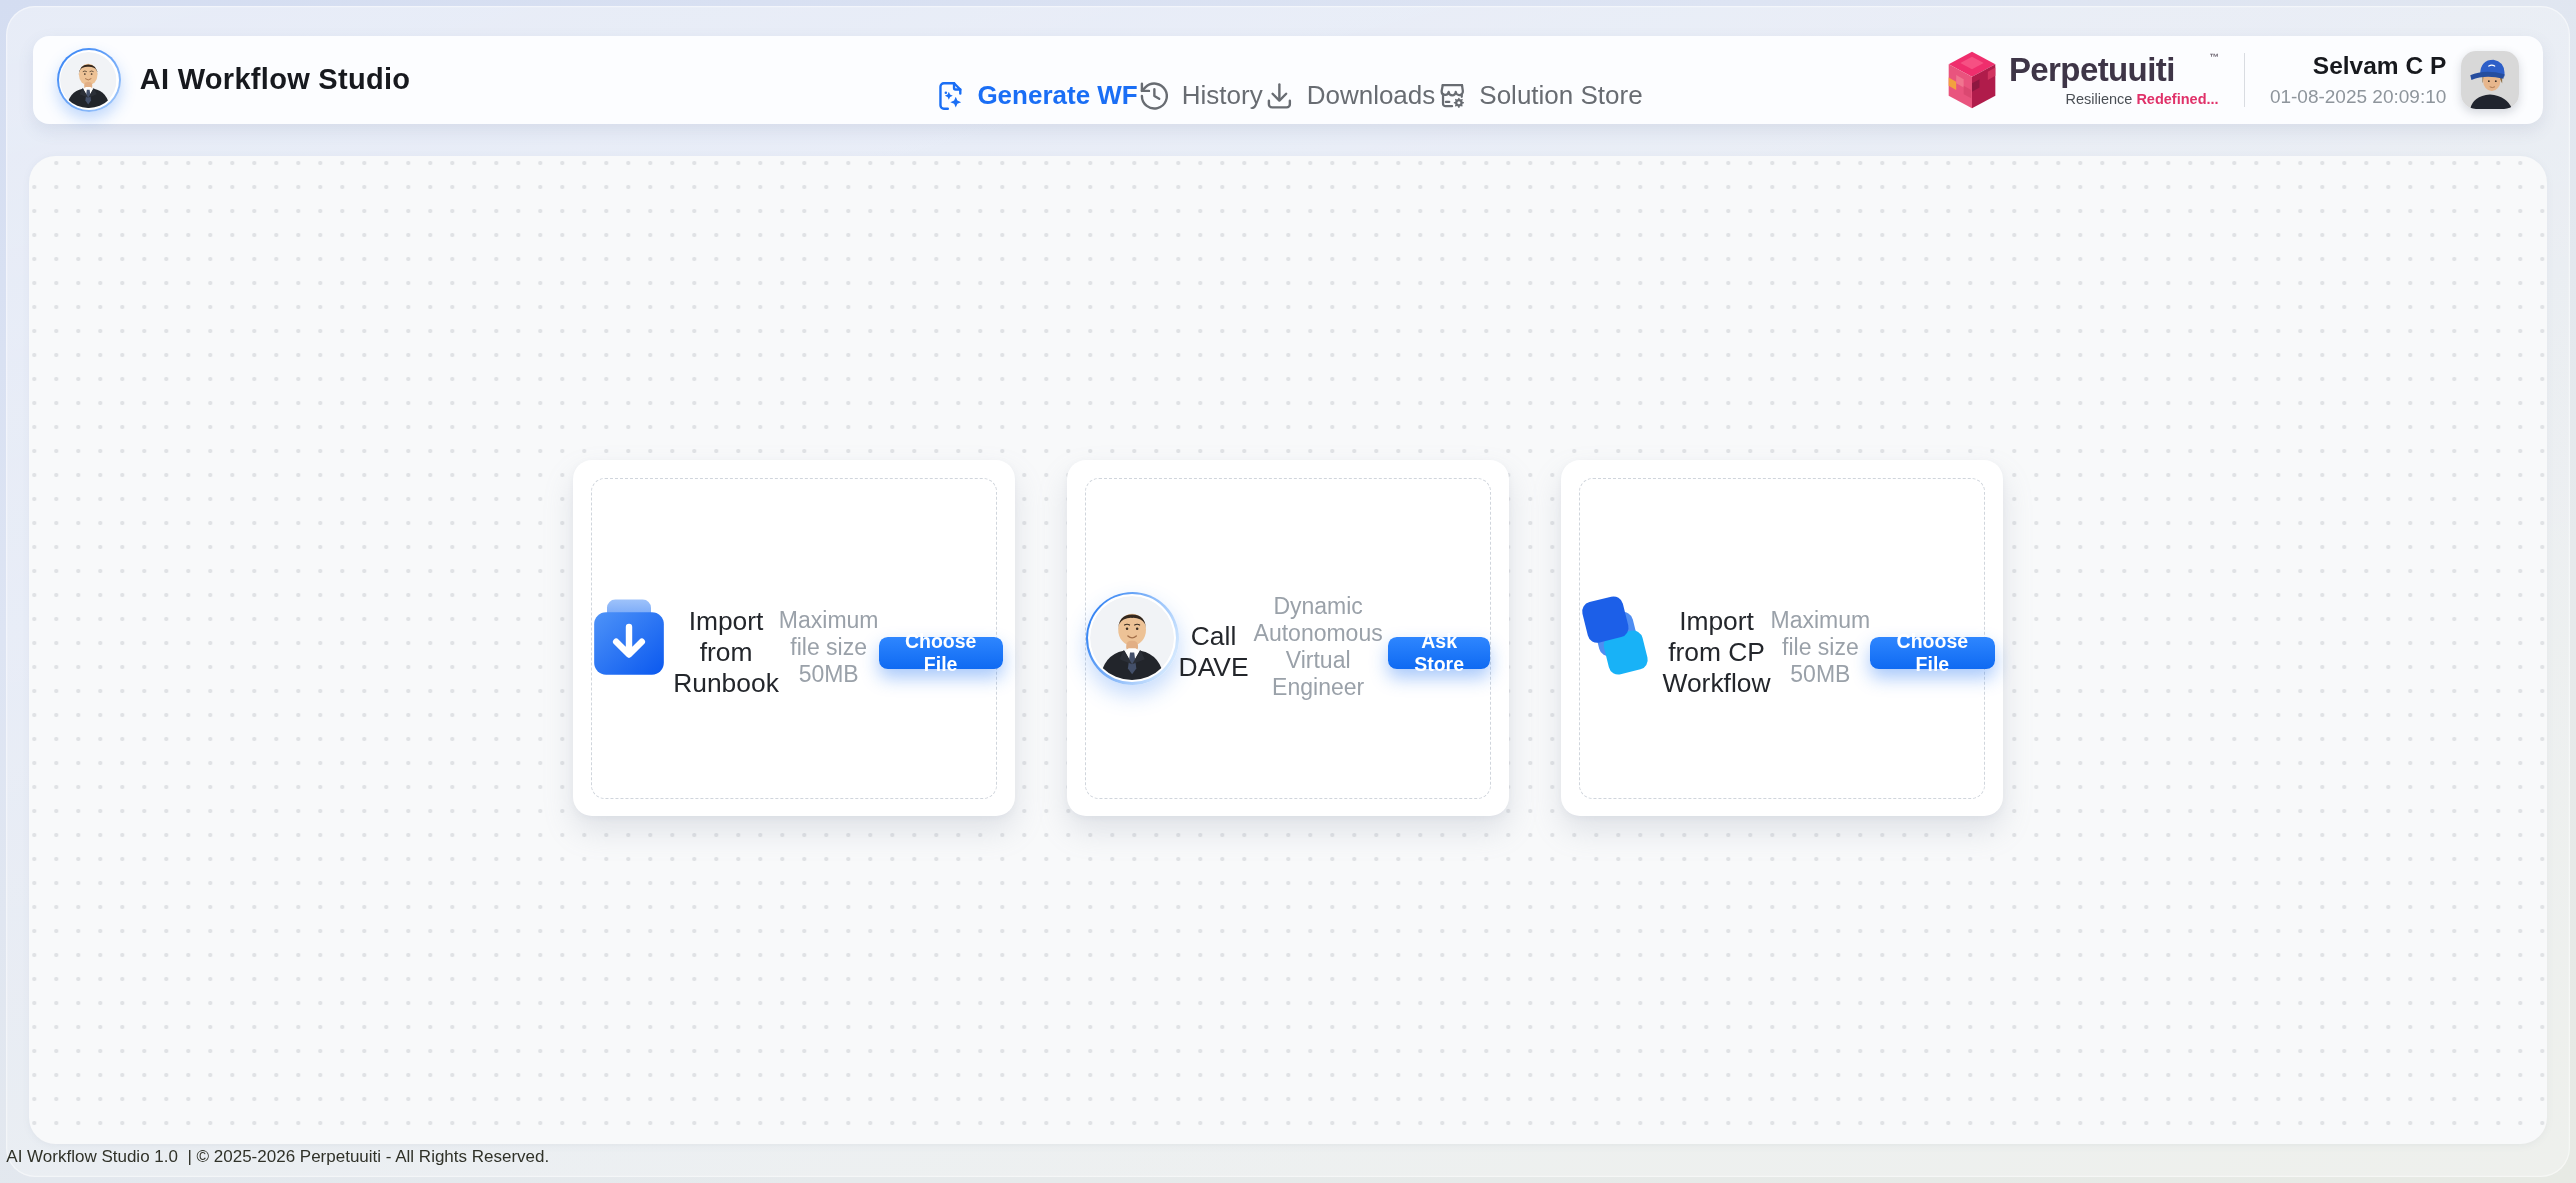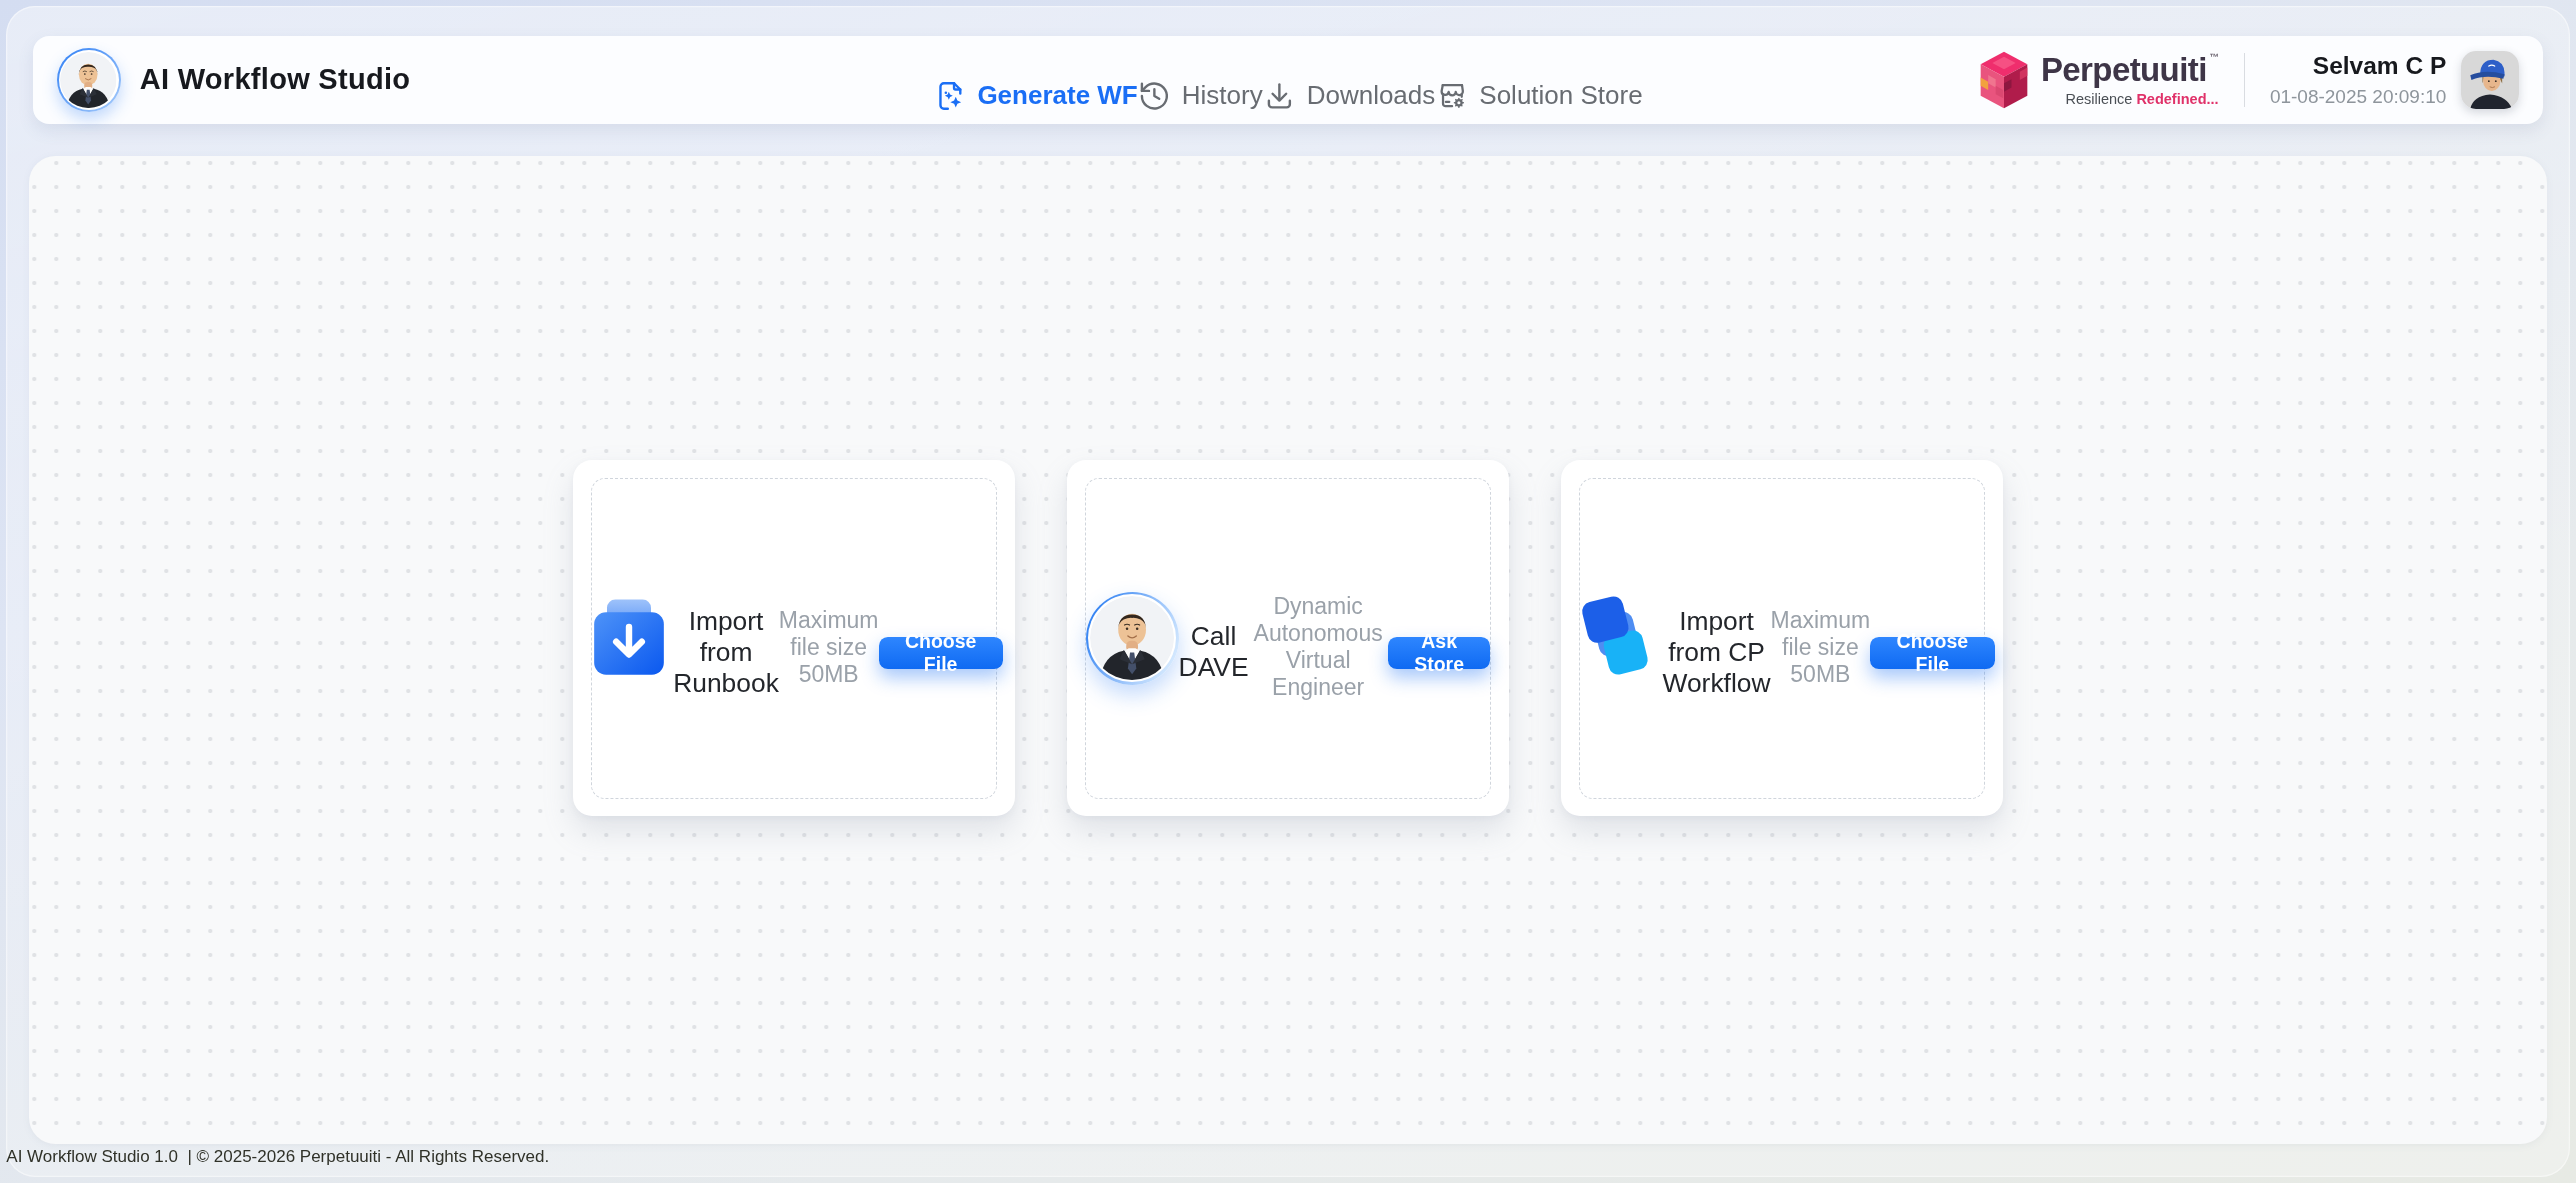--- a/index.html
+++ b/index.html
@@ -36,21 +36,21 @@
   .nav{position:absolute;left:50%;top:16px;height:100%;transform:translateX(-50%);
        display:flex;align-items:center;}
   .nav-item{display:flex;align-items:center;gap:10px;font-size:26px;color:#686c72;cursor:pointer;white-space:nowrap;}
   .nav-item svg{width:34px;height:34px;flex:0 0 auto;}
   .nav-item.active{color:#1a6ef5;font-weight:700;}
 
   .hdr-right{margin-left:auto;display:flex;align-items:center;}
   .pp-logo{display:flex;align-items:center;gap:10px;}
   .pp-cube{width:54px;height:60px;}
   .pp-textcol{display:flex;flex-direction:column;align-items:flex-end;}
-  .pp-wordrow{display:flex;align-items:flex-start;line-height:1;}
+  .pp-wordrow{display:flex;align-items:flex-start;line-height:1;gap:32px;}
   .pp-word{font-size:33px;font-weight:800;color:#3e3547;letter-spacing:-0.6px;}
   .pp-tm{font-size:9.4px;font-weight:700;color:#6b6470;margin-left:2.5px;margin-top:-1.3px;}
   .pp-tag{font-size:14.5px;margin-top:5px;color:#4a4f55;}
   .pp-tag .accent{color:#e03169;font-weight:700;}
   .vdiv{width:1.3px;height:54px;background:#d9dce1;margin:0 25px;}
   .user-meta{text-align:right;margin-right:15px;}
   .user-name{font-size:24.5px;font-weight:600;color:#17191e;}
   .user-time{font-size:19px;color:#8e959c;margin-top:5.7px;}
   .user-avatar{width:58px;height:58px;border-radius:15px;overflow:hidden;
                box-shadow:0 3.8px 10px rgba(60,70,90,.20);cursor:pointer;flex:0 0 auto;}

